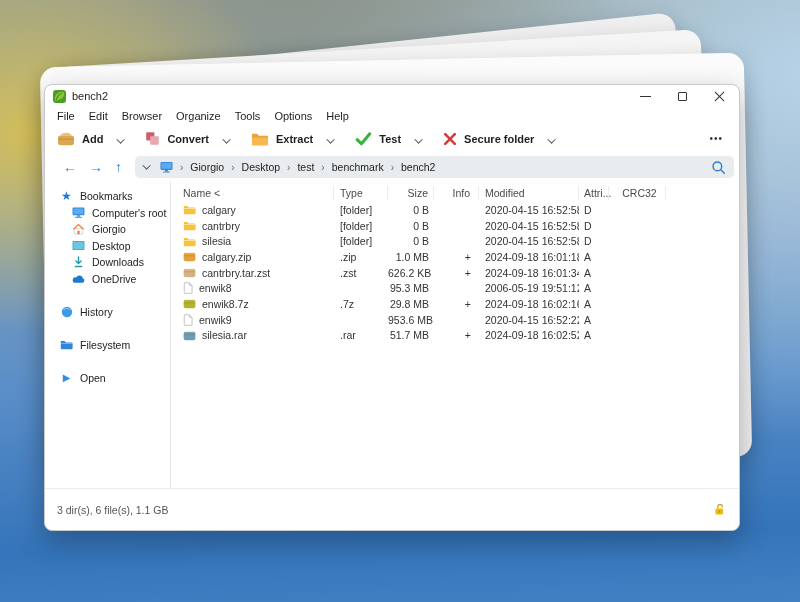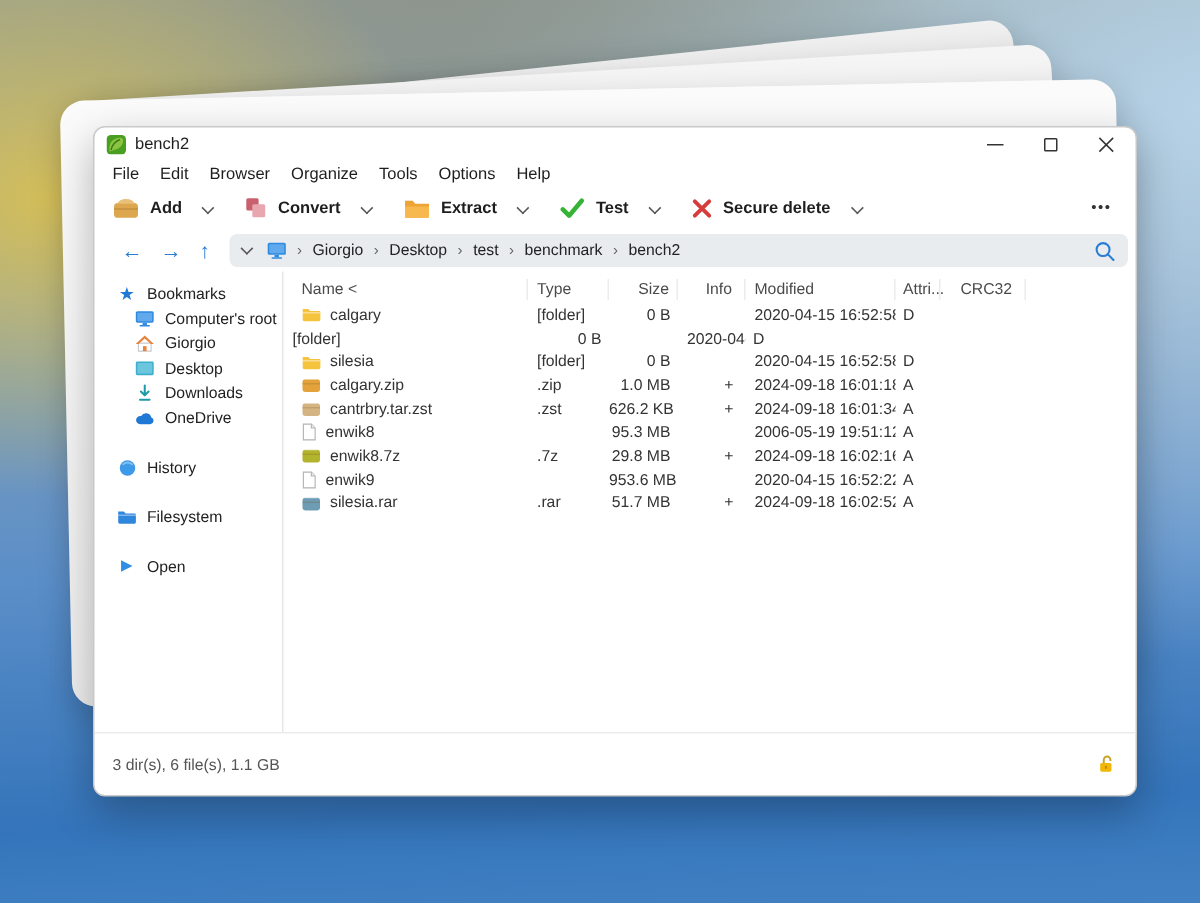--- a/index.html
+++ b/index.html
@@ -15,21 +15,21 @@
       linear-gradient(178deg, #93a099 0%, #84a0ba 32%, #5a8ec8 62%, #3474ba 88%, #4181c3 100%);
   }
 
   .card { position: absolute; background: linear-gradient(180deg,#fbfbfb,#efefef); border-radius: 16px;
           box-shadow: 0 6px 22px rgba(0,0,0,.18); }
   .card1 { left: 44px; top: 60px; width: 704px; height: 404px; transform: rotate(-1.2deg); }
   .card2 { left: 64px; top: 48px; width: 648px; height: 386px; transform: rotate(-3.4deg); background:#f5f5f5; }
   .card3 { left: 104px; top: 42px; width: 590px; height: 356px; transform: rotate(-6deg); background:#f0f0f0; }
 
   .window {
-    position: absolute; left: 62px; top: 84px; width: 696px; height: 447px;
+    position: absolute; left: 44px; top: 84px; width: 696px; height: 447px;
     background: #fff; border: 1px solid #c9c9c9; border-radius: 8px;
     box-shadow: 0 10px 28px rgba(0,0,0,.28);
     display: flex; flex-direction: column; overflow: hidden;
     color: #2b2b2b;
   }
 
   
   .titlebar { height: 22px; display: flex; align-items: center; padding: 0 10px 0 8px; flex: none; }
   .app-logo { width: 13px; height: 13px; flex: none; }
   .title-text { font-size: 11px; margin-left: 6px; color: #1e1e1e; }
@@ -186,21 +186,21 @@
           </span>
           <span class="tb-chev"><span class="chev"></span></span>
         </span>
         <span class="tb-group">
           <span class="tb-main">
             <span>
               <svg width="14" height="14" viewBox="0 0 14 14">
       <path d="M2.2 2.2 L11.8 11.8 M11.8 2.2 L2.2 11.8" stroke="#d63c3c" stroke-width="2.6" stroke-linecap="round"></path>
               </svg>
             </span>
-            <span class="tb-label">Secure delete</span>
+            <span class="tb-label">Secure folder</span>
           </span>
           <span class="tb-chev"><span class="chev"></span></span>
         </span>
       </span>
     <span class="tb-more">•••</span>
   </div>
 
   <div class="addressbar">
     <span class="nav-arrow">←</span>
     <span class="nav-arrow">→</span>
@@ -340,20 +340,29 @@
             </div>
             <div class="cell c-type">[folder]</div>
             <div class="cell c-size">0 B</div>
             <div class="cell c-info"></div>
             <div class="cell c-mod">2020-04-15 16:52:58</div>
             <div class="cell c-attr">D</div>
             <div class="cell c-crc"></div>
             <div class="cell"></div>
           </div>
           <div class="grid-row row">
+            <div class="cell c-name">
+              <span>
+                <svg width="13" height="11" viewBox="0 0 16 13">
+      <path d="M1 2.2 h4.6 l1.5 1.7 h7.4 a1 1 0 0 1 1 1 V11 a1.2 1.2 0 0 1 -1.2 1.2 H2.2 A1.2 1.2 0 0 1 1 11 Z" fill="#f6c33e"></path>
+      <path d="M1 4.6 h14.5 v1.2 H1 Z" fill="rgba(255,255,255,.45)"></path>
+                </svg>
+              </span>
+              <span>cantrbry</span>
+            </div>
             <div class="cell c-type">[folder]</div>
             <div class="cell c-size">0 B</div>
             <div class="cell c-info"></div>
             <div class="cell c-mod">2020-04-15 16:52:58</div>
             <div class="cell c-attr">D</div>
             <div class="cell c-crc"></div>
             <div class="cell"></div>
           </div>
           <div class="grid-row row">
             <div class="cell c-name">

